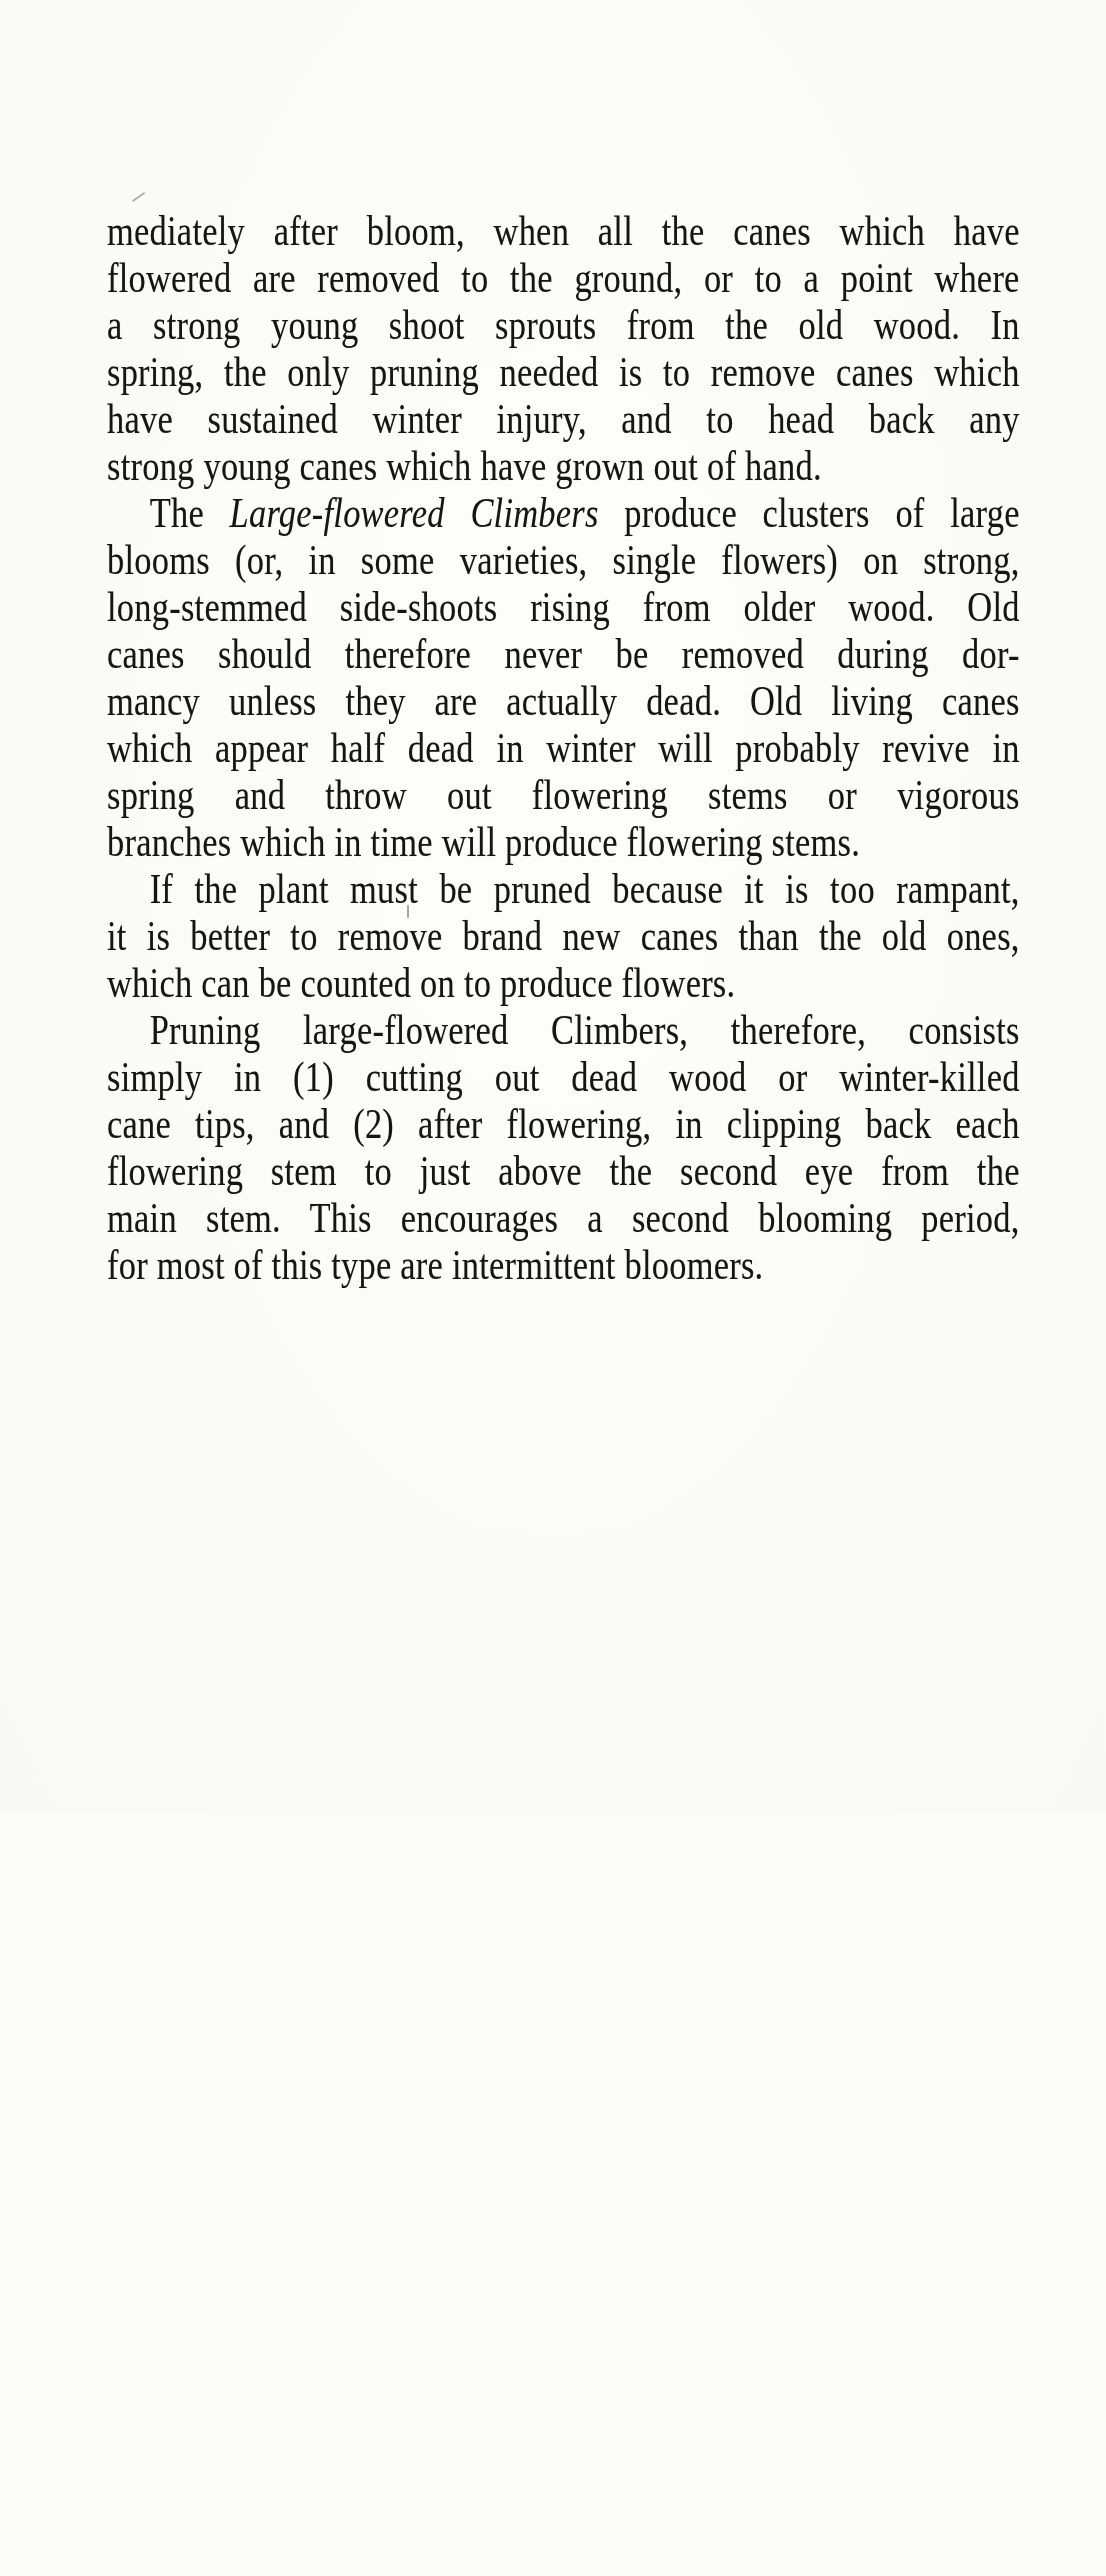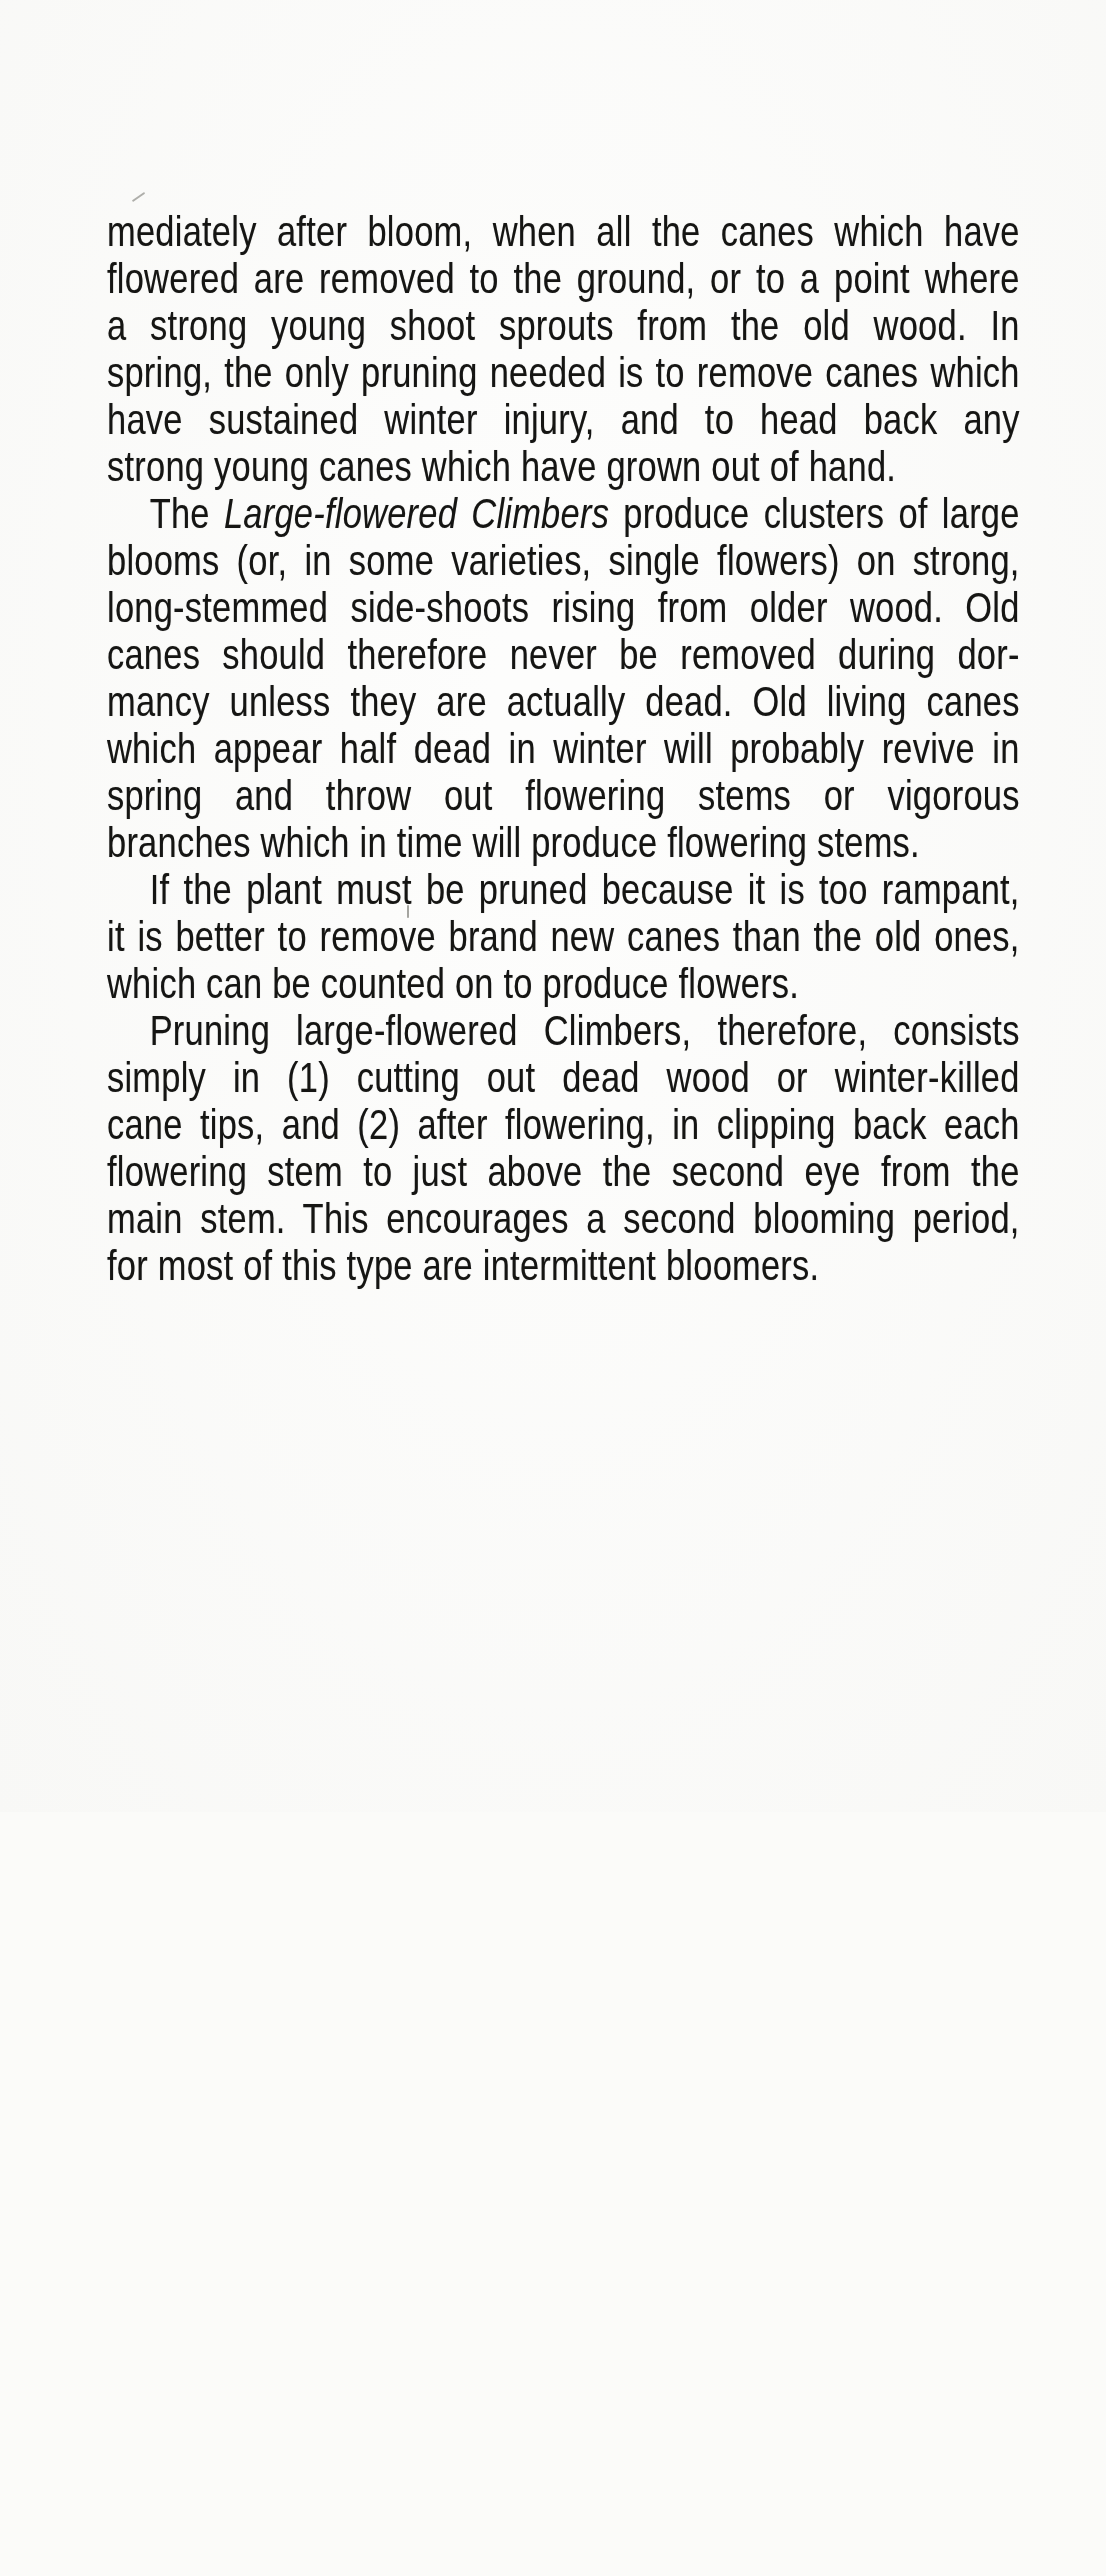--- a/index.html
+++ b/index.html
@@ -12,21 +12,21 @@
     background: var(--paper, #fbfbf9);
   }
   .page {
     position: relative;
     width: 1106px;
     height: 1812px;
     overflow: hidden;
     background:
       radial-gradient(ellipse at 50% 40%, rgba(255,255,255,0.6) 0%, rgba(0,0,0,0.012) 100%),
       var(--paper, #fbfbf9);
-    font-family: Liberation Sans, sans-serif;
+    font-family: Liberation Serif, serif;
     color: var(--ink, #151513);
   }
   
   .text-block {
     position: absolute;
     left: 107px;
     top: 208px;
     width: 1113px;              
     transform: scaleX(0.82);
     transform-origin: left top;

